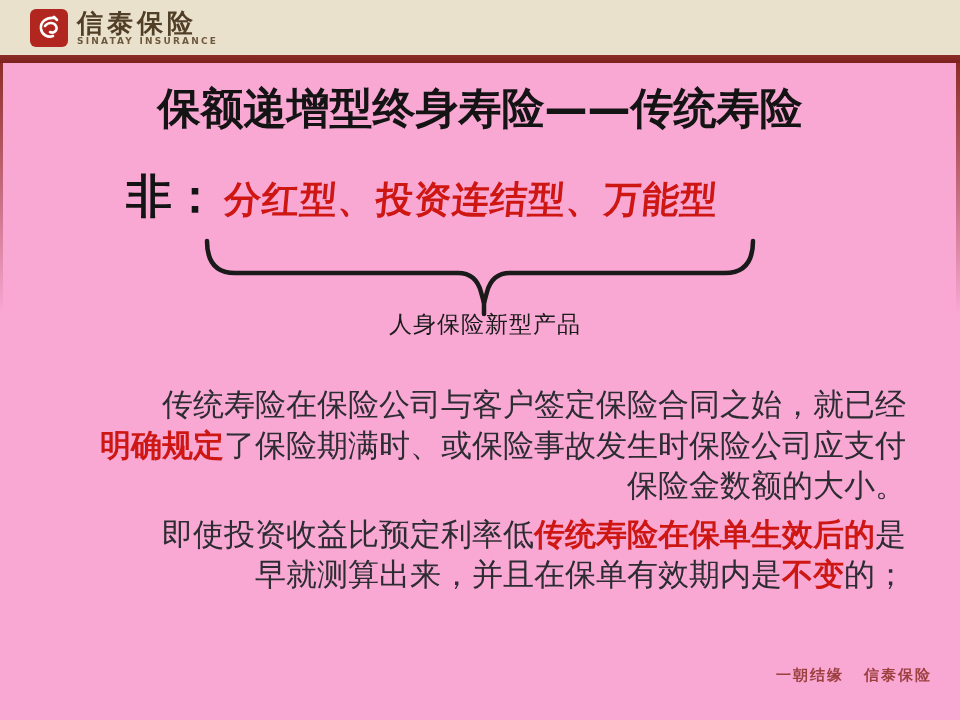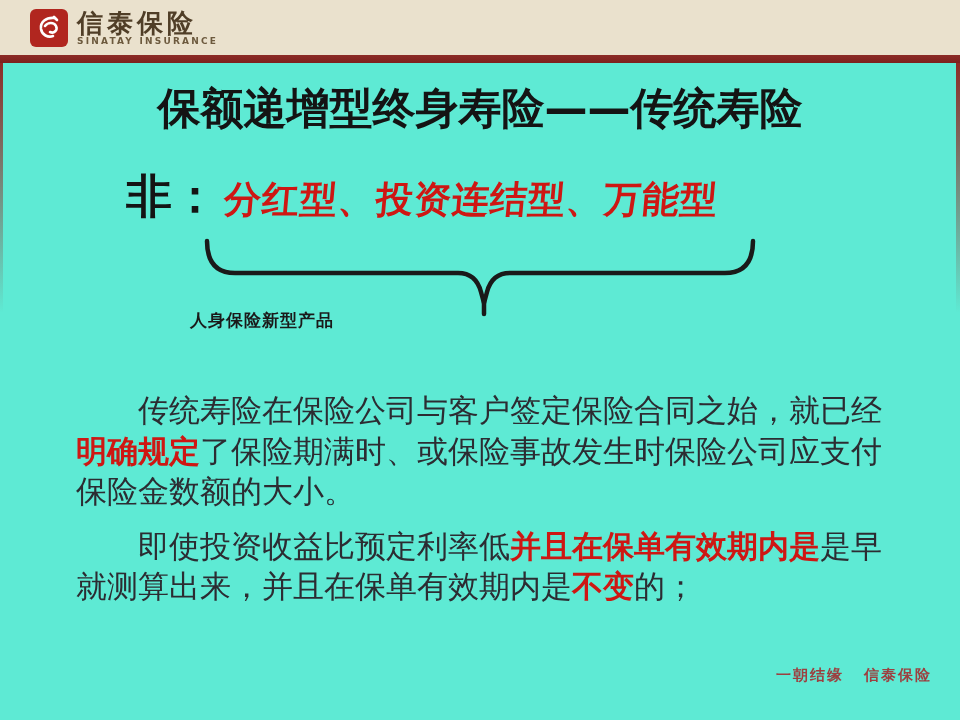--- a/index.html
+++ b/index.html
@@ -5,21 +5,21 @@
   * { margin: 0; padding: 0; box-sizing: border-box; }
   html, body { width: 960px; height: 720px; }
   body {
     font-family: "DejaVu Sans", sans-serif;
     background: #ffffff;
     overflow: hidden;
   }
   .slide {
     position: relative;
     width: 960px; height: 720px;
-    background: #5eead4;
+    background: #f9a8d4;
   }
 
   
   .header {
     position: absolute; left: 0; top: 0;
     width: 960px; height: 55px;
     background: var(--header-bg, #eae1cd);
     display: flex; align-items: center;
   }
   .logo-wrap { display: flex; align-items: center; margin-left: 30px; }
@@ -73,33 +73,34 @@
     color: var(--accent, #ce1713);
     transform: skewX(-5deg);
     margin-left: 6px;
     letter-spacing: 1px;
   }
 
   
   .brace-svg { position: absolute; left: 190px; top: 232px; }
   .brace-label {
     position: absolute; left: 190px; top: 309px; width: 590px;
-    font-size: 17px; font-weight: bold; color: #1a1a1a;
+    text-align: center;
+    font-size: 23px; font-weight: normal; color: #1a1a1a;
     letter-spacing: 1px;
   }
 
   
   .body-text {
     position: absolute; left: 62px; top: 376px; width: 852px;
     font-size: 31px; line-height: 40.5px;
     color: #2c2c32;
     text-align: left;
     font-weight: 500;
   }
-  .body-text p { margin: 14px; }
+  .body-text p { margin: 8px; text-align: right; }
   .seg-red  { color: var(--accent, #c8100d); font-weight: bold; }
   .seg-bold { font-weight: bold; color: #1e1e24; }
 
   
   .footer-motto {
     position: absolute; top: 666px; right: 28px;
     font-size: 15px; font-weight: bold;
     color: var(--motto-color, #9c4040);
     display: flex; gap: 20px;
     letter-spacing: 2px; white-space: nowrap; align-items: center;
@@ -139,21 +140,21 @@
   </div>
 
   <svg class="brace-svg" width="580" height="88" viewBox="0 0 580 88">
     <path d="M 17 9 Q 17 41 45 41 L 268 41 Q 286 41 291 60 L 294 71 L 297 60 Q 302 41 320 41 L 535 41 Q 563 41 563 9" fill="none" stroke="#1a1a1a" stroke-width="4.5" stroke-linecap="round" stroke-linejoin="round"></path>
     <path d="M 294 69 L 294 82" fill="none" stroke="#1a1a1a" stroke-width="4.5" stroke-linecap="round"></path>
   </svg>
   <div class="brace-label">人身保险新型产品</div>
 
   <div class="body-text">
       <p><span>　　传统寿险在保险公司与客户签定保险合同之始，就已经</span><span class="seg-red">明确规定</span><span>了保险期满时、或保险事故发生时保险公司应支付保险金数额的大小。</span></p>
-      <p><span>　　即使投资收益比预定利率低</span><span class="seg-red">并且在保单有效期内是</span><span>是早就测算出来，并且在保单有效期内是</span><span class="seg-red">不变</span><span>的；</span></p>
+      <p><span>　　即使投资收益比预定利率低</span><span class="seg-red">传统寿险在保单生效后的</span><span>是早就测算出来，并且在保单有效期内是</span><span class="seg-red">不变</span><span>的；</span></p>
     </div>
 
   <div class="footer-motto">
     <span>一朝结缘</span>
     <span>信泰保险</span>
   </div>
 
 </div>
 
 </body></html>

